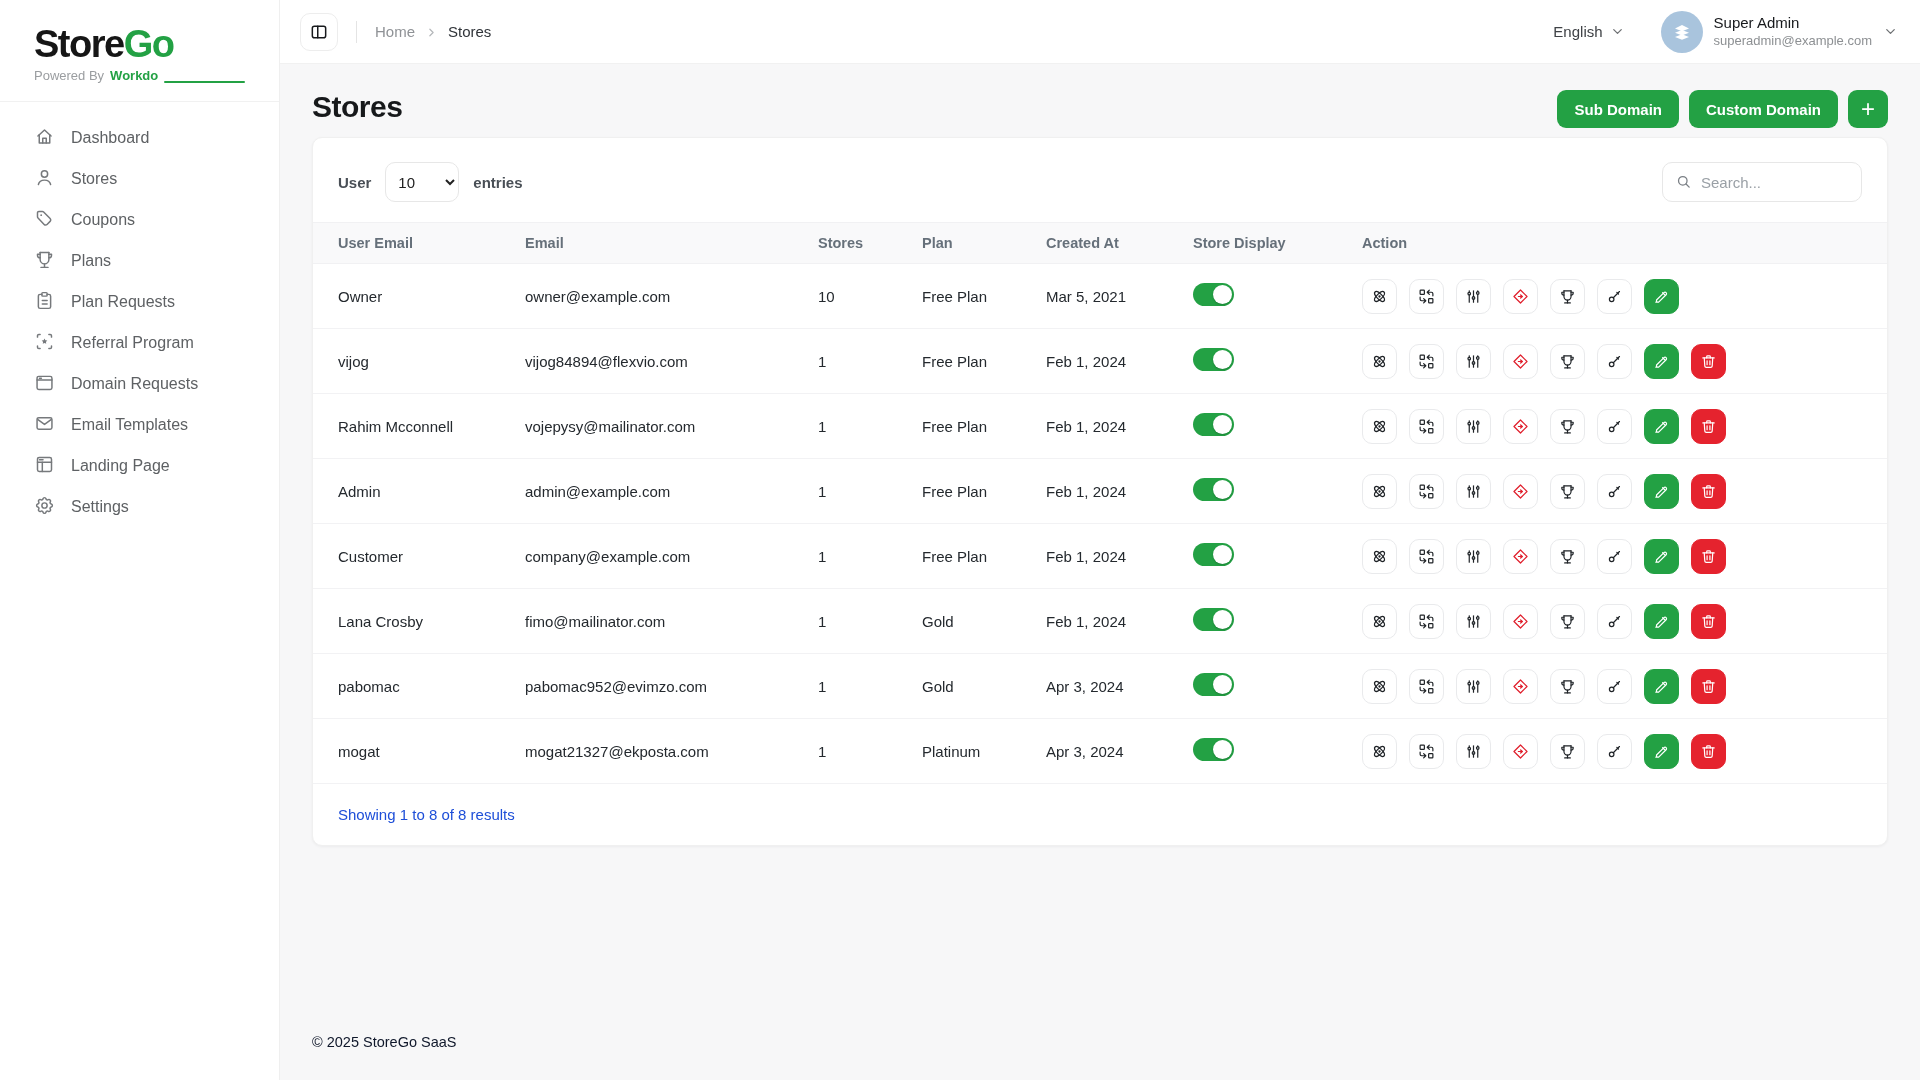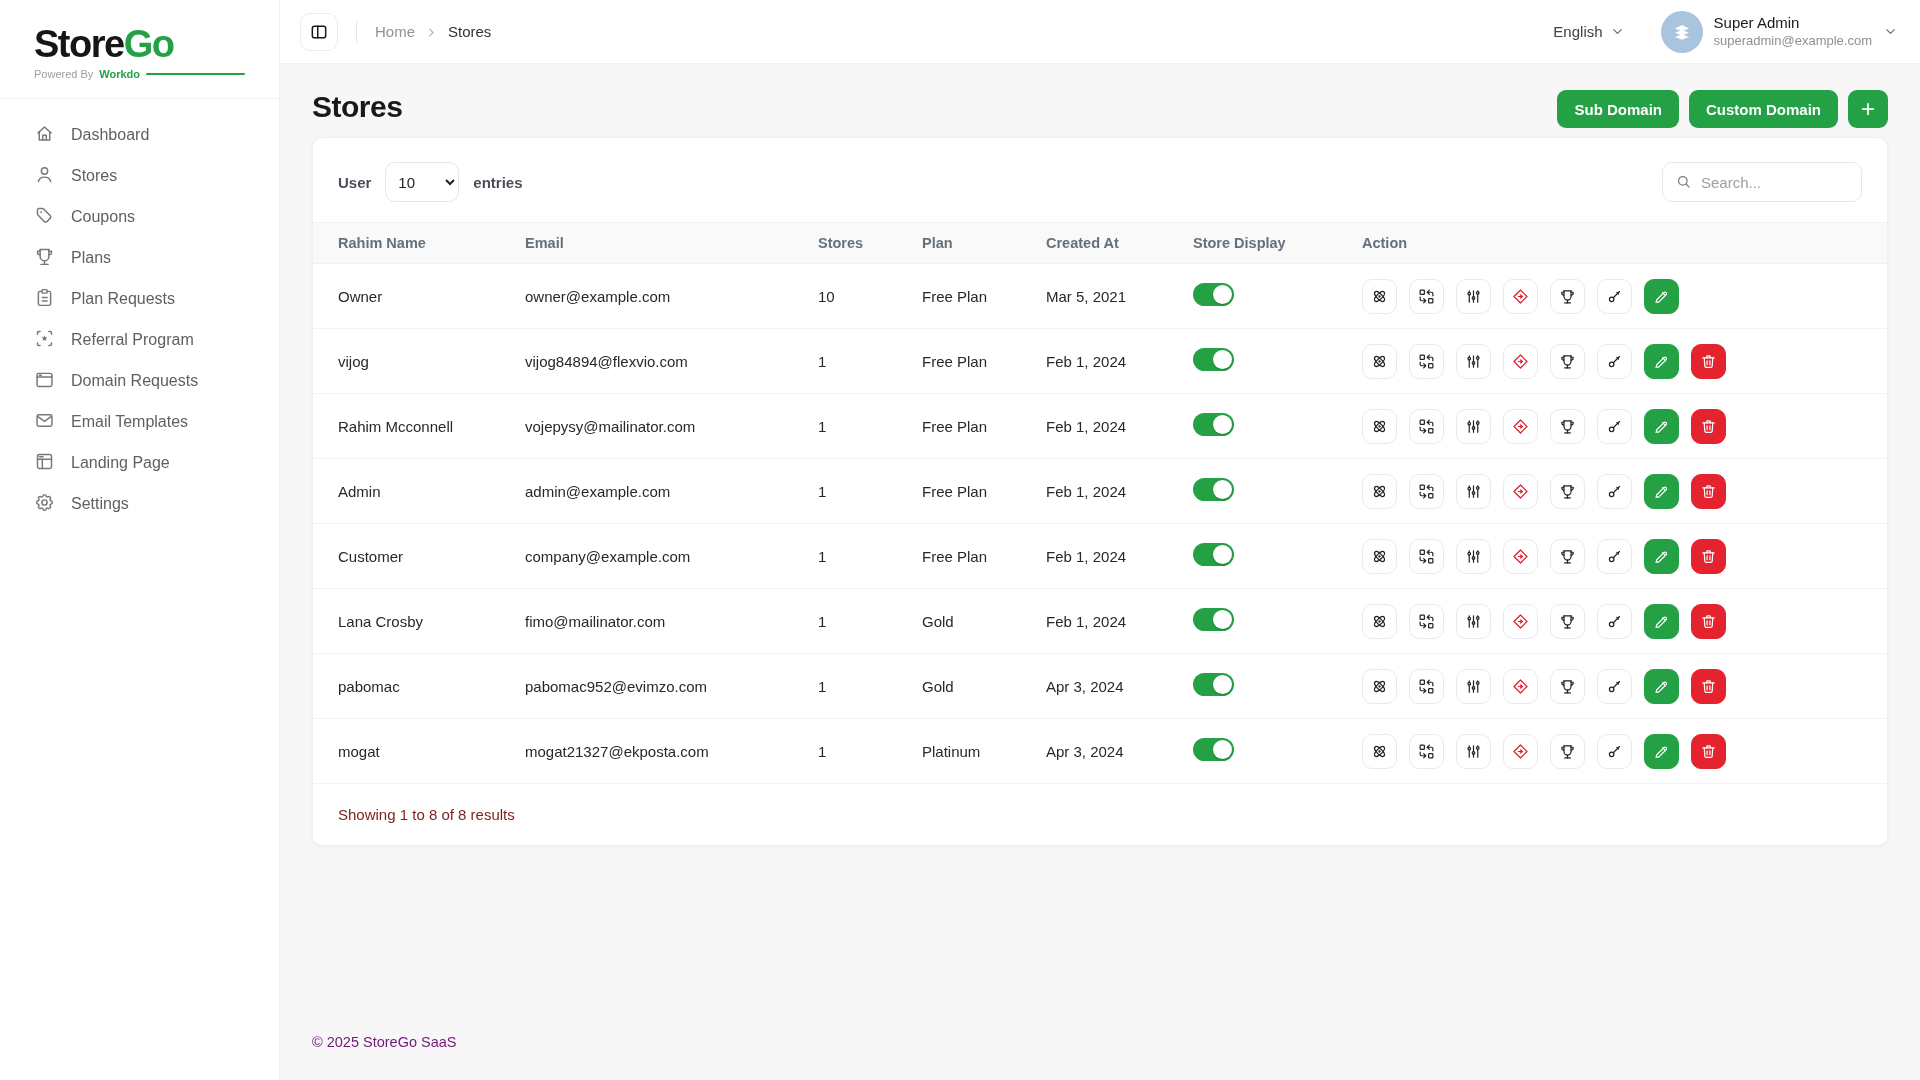--- a/index.html
+++ b/index.html
@@ -12,21 +12,21 @@
   .app { display: flex; width: 1920px; height: 1080px; }
 
   
   .sidebar {
     width: 280px; min-width: 280px; height: 100%;
     background: #ffffff; border-right: 1px solid #efefef;
   }
   .logo-area { padding: 24px 34px 18px; border-bottom: 1px solid #f1f1f1; }
   .logo-text { font-size: 38px; font-weight: 700; letter-spacing: -1.5px; color: #161616; line-height: 1.1; }
   .logo-text .green { color: #23a144; }
-  .tagline { display: flex; align-items: center; gap: 6px; margin-top: 2px; font-size: 11px; color: #9a9da0; }
+  .tagline { display: flex; align-items: flex-end; gap: 6px; margin-top: 2px; font-size: 13px; color: #9a9da0; }
   .tagline .green { color: #23a144; font-weight: 700; }
   .tagline-rule { flex: 1; height: 2px; background: #23a144; border-radius: 2px; }
   .side-menu { padding: 14px 34px; }
   .side-item { display: flex; align-items: flex-end; gap: 16px; padding: 10px 0; color: #5e6164; font-size: 16px; cursor: pointer; }
   .side-item .side-icon { width: 21px; height: 21px; color: #76797c; display: inline-flex; }
   .side-item svg { width: 21px; height: 21px; }
 
   
   .main-col { flex: 1; display: flex; flex-direction: column; height: 100%; }
 
@@ -83,40 +83,40 @@
   }
   .search-input::placeholder { color: #9aa0a6; }
 
   table { width: 100%; border-collapse: collapse; table-layout: fixed; }
   thead th {
     background: #f9f9fa; text-align: left; font-size: 14.5px; color: #66707a; font-weight: 600;
     padding: 12px 0; border-top: 1px solid #f1f1f3; border-bottom: 1px solid #f1f1f3;
   }
   thead th:first-child, tbody td:first-child { padding-left: 25px; }
   tbody td { height: 65px; border-bottom: 1px solid #f2f2f4; font-size: 15px; color: #24292e; vertical-align: middle; padding: 0; }
-  .summary { padding: 22px 25px; font-size: 15px; color: #7f1d1d; }
+  .summary { padding: 22px 25px; font-size: 15px; color: #1d4ed8; }
 
   .toggle {
     display: inline-block; width: 41px; height: 23px; border-radius: 12px; background: #23a144;
     position: relative; cursor: pointer;
   }
   .toggle .knob { position: absolute; top: 2px; right: 2px; width: 19px; height: 19px; border-radius: 50%; background: #fff; box-shadow: 0 1px 2px rgba(0,0,0,.2); }
 
   .actions { display: flex; align-items: center; gap: 12px; }
   .abtn {
     width: 35px; height: 35px; border-radius: 10px; border: 1px solid #e9eaec; background: #fff;
     display: flex; align-items: center; justify-content: center; color: #1f2327; cursor: pointer; padding: 0;
   }
   .abtn svg { width: 17px; height: 17px; }
   .abtn.plain-red { color: #e01e2b; }
   .abtn.green { background: #23a144; border-color: #23a144; color: #fff; }
   .abtn.red { background: #e5232e; border-color: #e5232e; color: #fff; }
   .aicon { display: inline-flex; }
 
-  .copyright { margin-top: auto; padding: 18px 0 14px; font-size: 14.5px; color: #701a75; }
+  .copyright { margin-top: auto; padding: 18px 0 14px; font-size: 14.5px; color: #0f172a; }
 </style>
 </head>
 <body>
 
 <div class="app">
 
   <aside class="sidebar">
     <div class="logo-area">
       <div class="logo-text"><span>Store</span><span class="green">Go</span></div>
       <div class="tagline">
@@ -316,21 +316,21 @@
             <col style="width:212px">
               <col style="width:293px">
               <col style="width:104px">
               <col style="width:124px">
               <col style="width:147px">
               <col style="width:169px">
               <col>
           </colgroup>
           <thead>
               <tr id="table-head">
-                <th>Rahim Name</th>
+                <th>User Email</th>
                 <th>Email</th>
                 <th>Stores</th>
                 <th>Plan</th>
                 <th>Created At</th>
                 <th>Store Display</th>
                 <th>Action</th>
               </tr>
             </thead>
           <tbody id="table-body">
   <tr>

